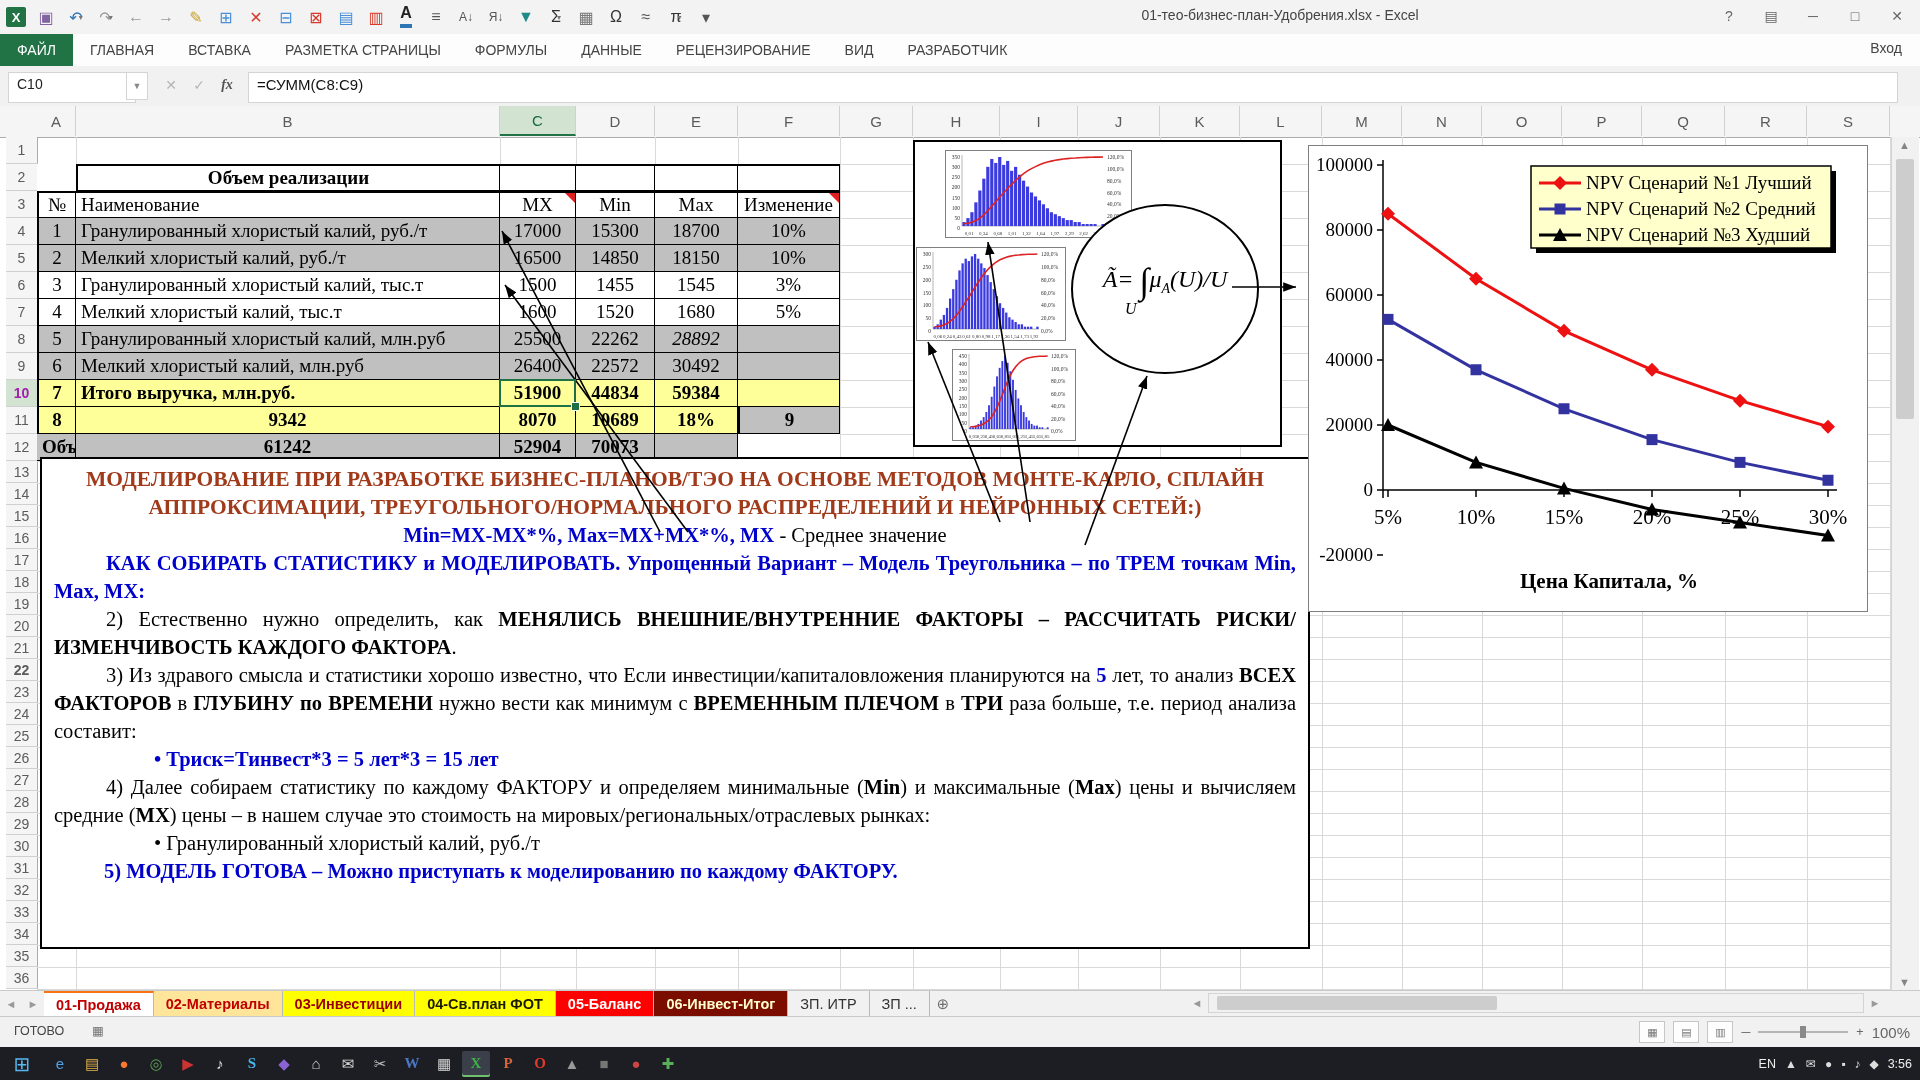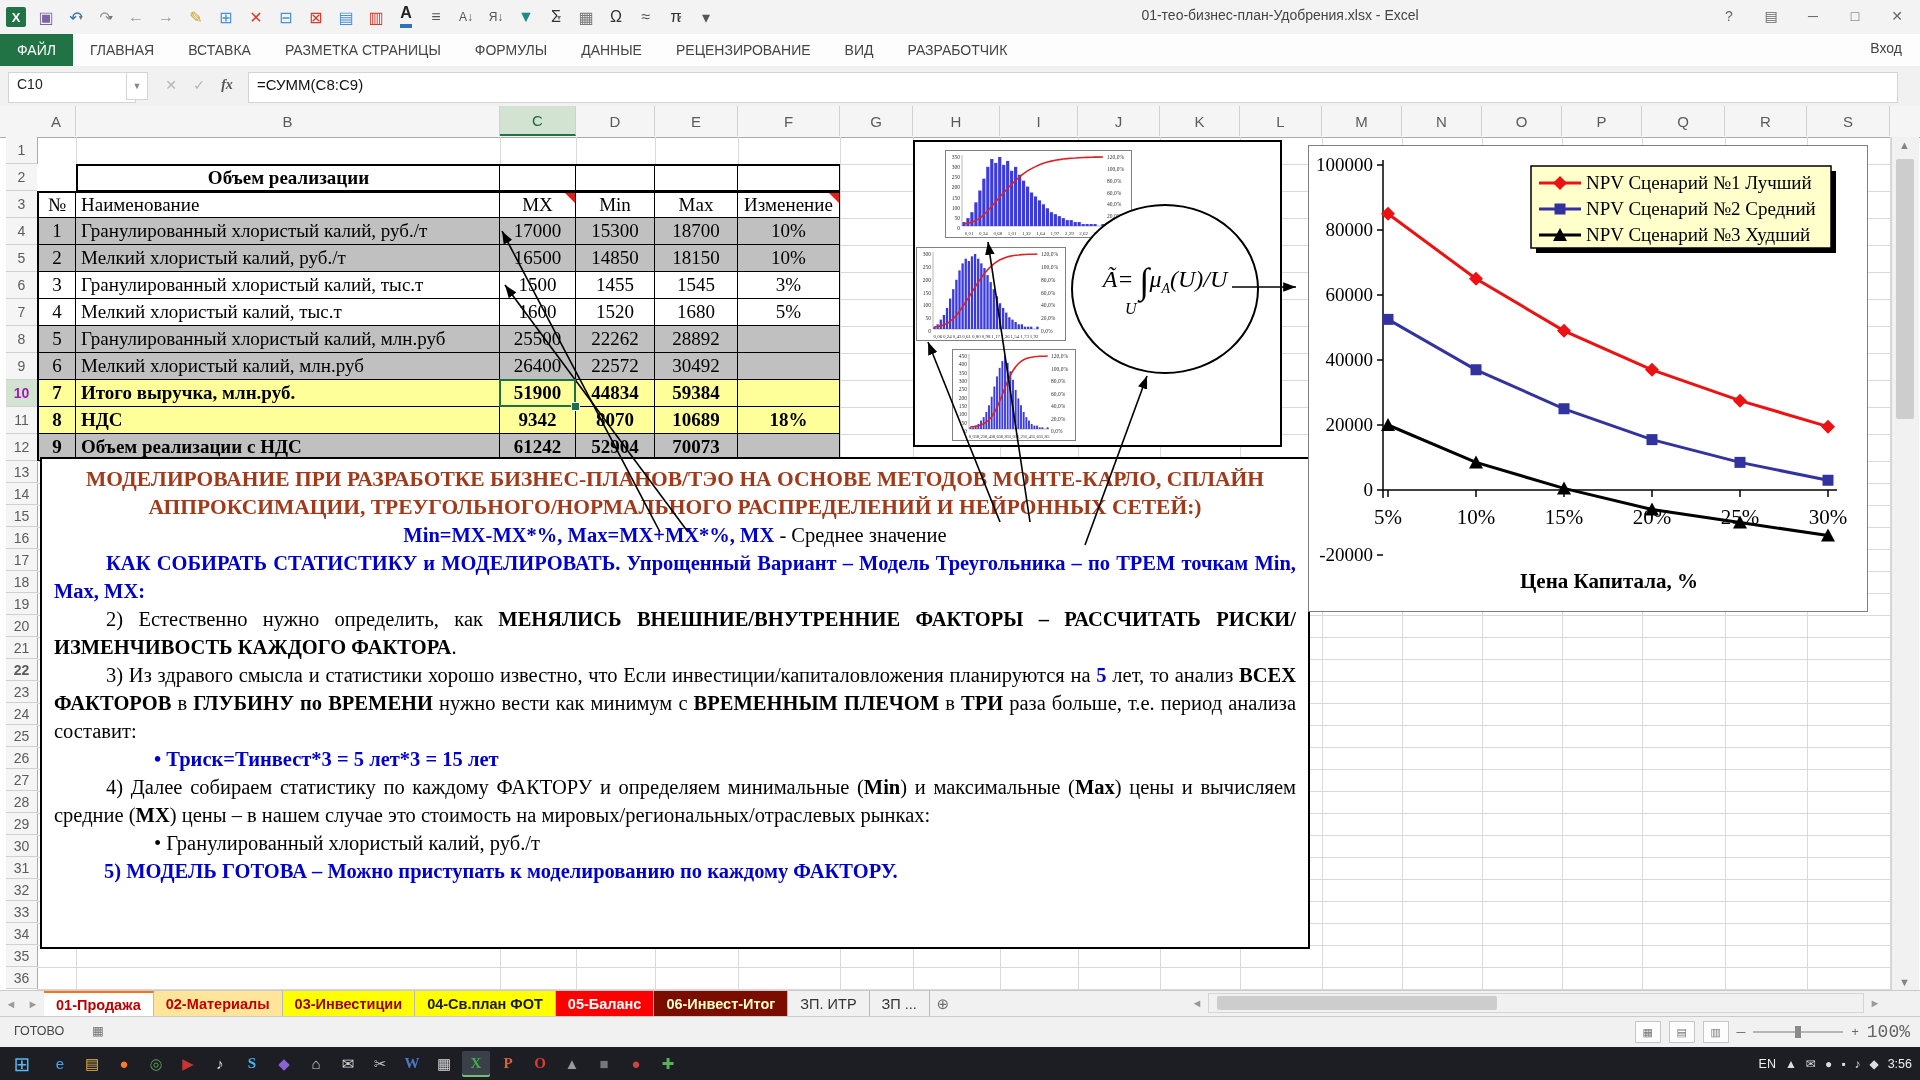--- a/index.html
+++ b/index.html
@@ -378,36 +378,35 @@
         <div class="tcell  bl" style="position: relative;">4</div>
         <div class="tcell  left" style="position: relative;">Мелкий хлористый калий, тыс.т</div>
         <div class="tcell " style="position: relative;">1600</div>
         <div class="tcell " style="position: relative;">1520</div>
         <div class="tcell " style="position: relative;">1680</div>
         <div class="tcell " style="position: relative;">5%</div>
         <div class="tcell gray bl" style="position: relative;">5</div>
         <div class="tcell gray left" style="position: relative;">Гранулированный хлористый калий, млн.руб</div>
         <div class="tcell gray" style="position: relative;">25500</div>
         <div class="tcell gray" style="position: relative;">22262</div>
-        <div class="tcell gray" style="position: relative;">28892</div>
+        <div class="tcell gray" style="position: relative; font-style: italic;">28892</div>
         <div class="tcell gray" style="position: relative;"></div>
         <div class="tcell gray bl" style="position: relative;">6</div>
         <div class="tcell gray left" style="position: relative;">Мелкий хлористый калий, млн.руб</div>
         <div class="tcell gray" style="position: relative;">26400</div>
         <div class="tcell gray" style="position: relative;">22572</div>
         <div class="tcell gray" style="position: relative;">30492</div>
         <div class="tcell gray" style="position: relative;"></div>
         <div class="tcell yellow bl bold" style="position: relative;">7</div>
         <div class="tcell yellow left bold" style="position: relative;">Итого выручка, млн.руб.</div>
         <div class="tcell yellow bold" style="position: relative;">51900</div>
         <div class="tcell yellow bold" style="position: relative;">44834</div>
         <div class="tcell yellow bold" style="position: relative;">59384</div>
         <div class="tcell yellow bold" style="position: relative;"></div>
         <div class="tcell yellow bl bold" style="position: relative;">8</div>
-        <div class="tcell yellow left bold" style="position: relative;">НДС</div>
         <div class="tcell yellow bold" style="position: relative;">9342</div>
         <div class="tcell yellow bold" style="position: relative;">8070</div>
         <div class="tcell yellow bold" style="position: relative;">10689</div>
         <div class="tcell yellow bold" style="position: relative;">18%</div>
         <div class="tcell gray bl bold" style="position: relative;">9</div>
         <div class="tcell gray left bold" style="position: relative;">Объем реализации с НДС</div>
         <div class="tcell gray bold" style="position: relative;">61242</div>
         <div class="tcell gray bold" style="position: relative;">52904</div>
         <div class="tcell gray bold" style="position: relative;">70073</div>
         <div class="tcell gray bold" style="position: relative;"></div>
@@ -720,21 +719,21 @@
     <span class="abs" style="left:92px;top:6px;color:#777;">▦</span>
     <div class="abs" id="stright">
         <div class="viewbtn">▦</div>
         <div class="viewbtn">▤</div>
         <div class="viewbtn">▥</div>
         <span>─</span>
         <div id="zoomtrack">
           <div id="zoomthumb"></div>
         </div>
         <span>+</span>
-        <span style="font-size: 18px; font-family: Liberation Mono, monospace;">100%</span>
+        <span style="font-size: 15px;">100%</span>
       </div>
   </div>
 
   <div class="abs" id="taskbar">
     <div id="startbtn">⊞</div>
     <div id="tbicons" style="display:flex;align-items:center;">
         <div class="tbicon" style="color: rgb(79, 163, 227);">e</div>
         <div class="tbicon" style="color: rgb(232, 182, 76);">▤</div>
         <div class="tbicon" style="color: rgb(255, 122, 47);">●</div>
         <div class="tbicon" style="color: rgb(91, 158, 82);">◎</div>

